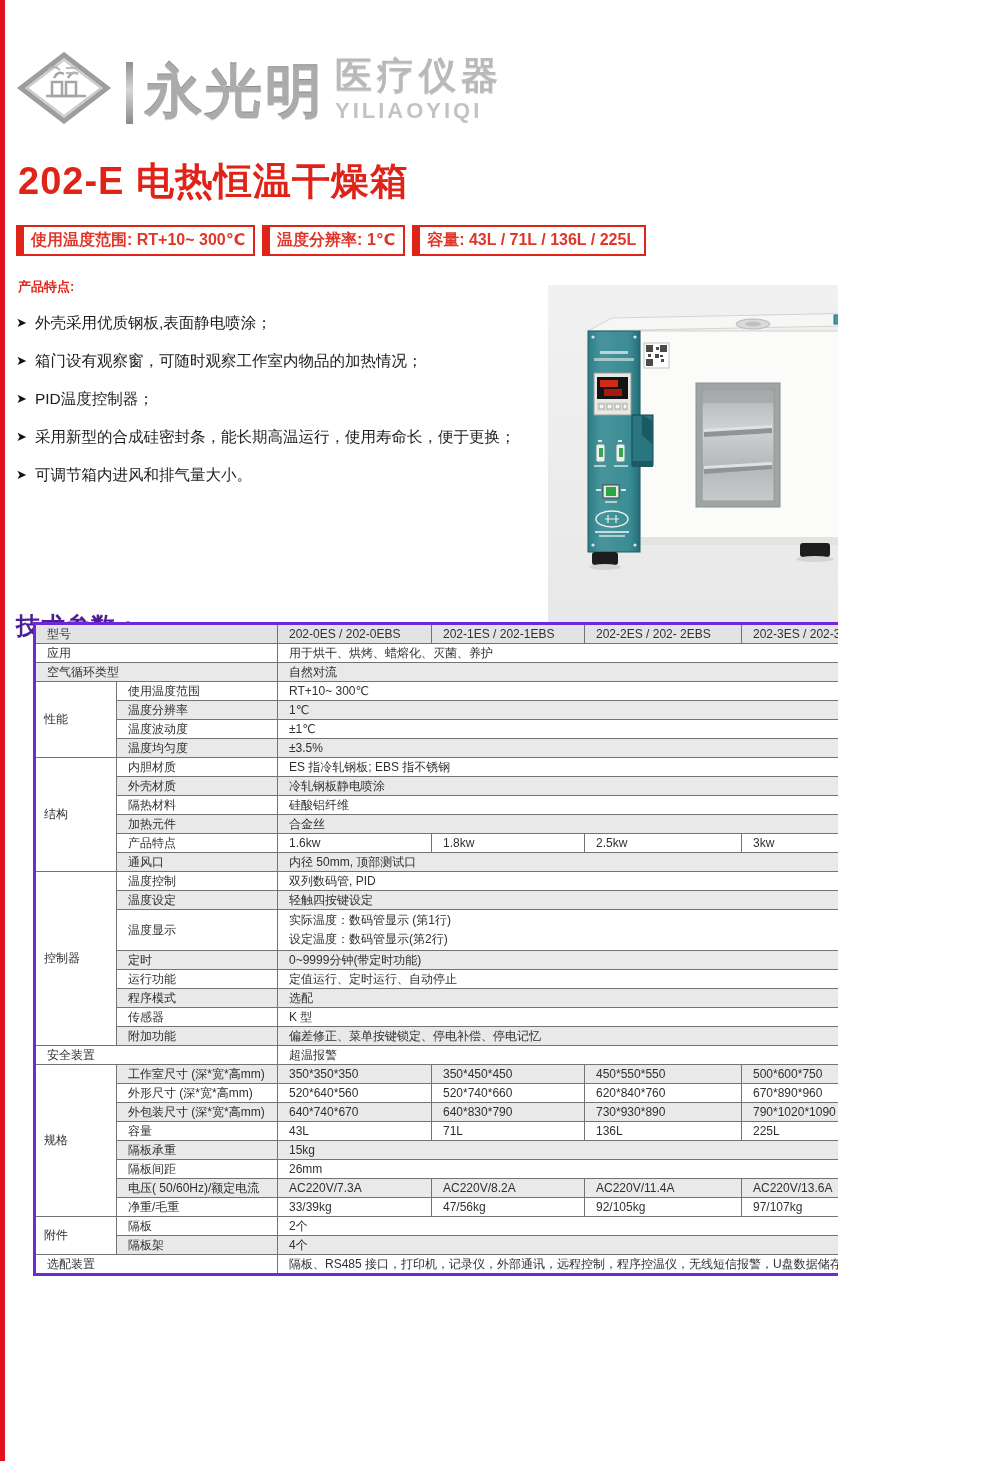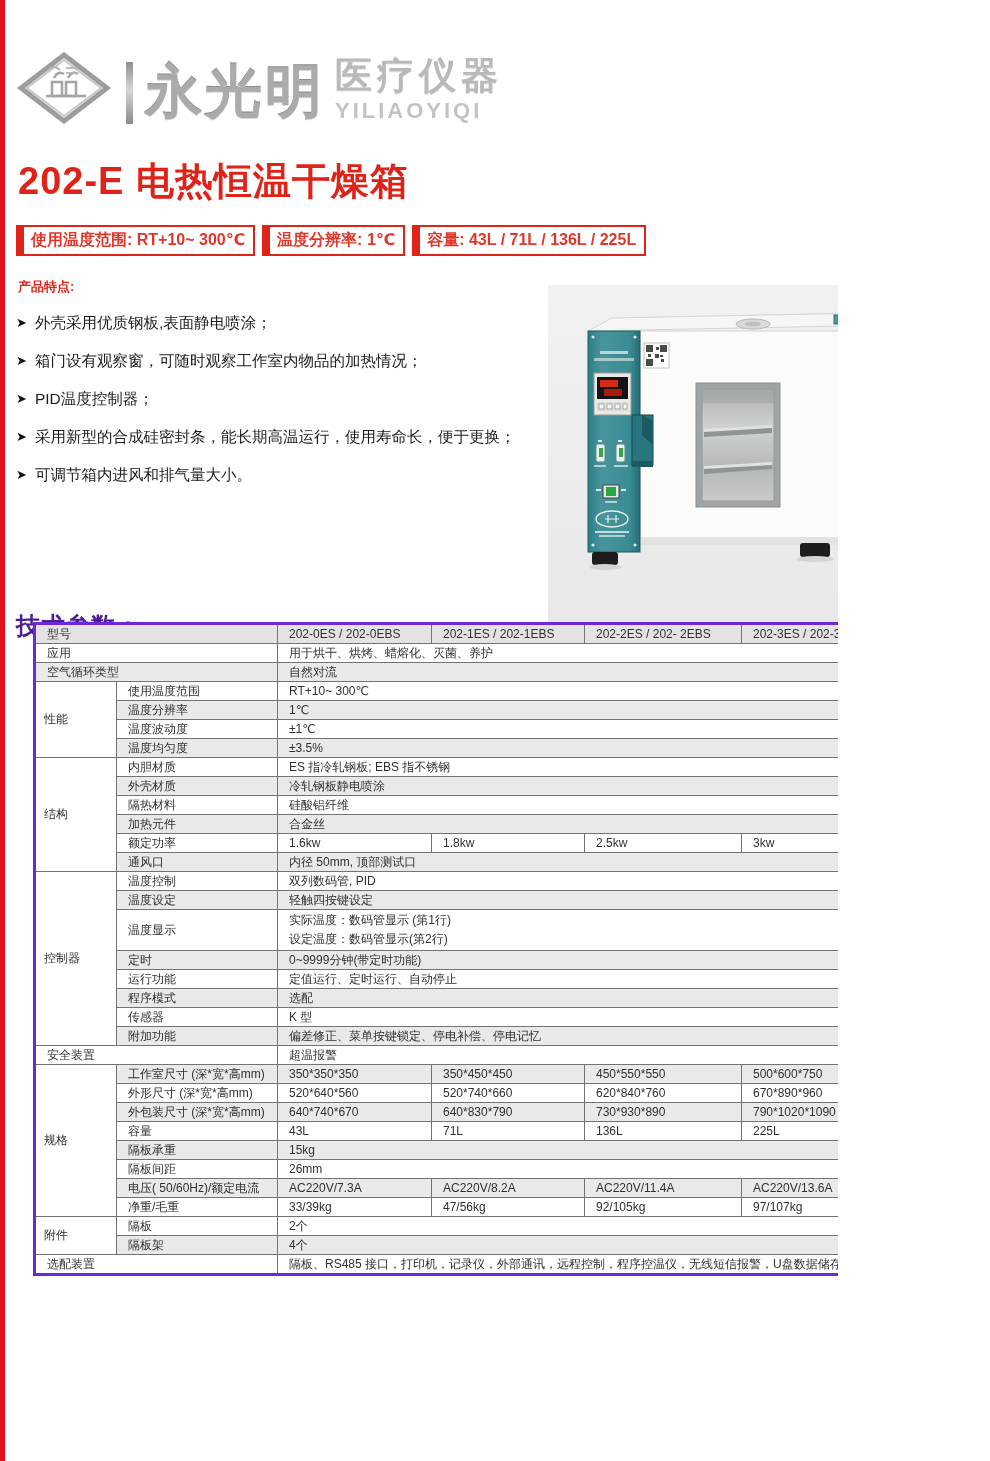--- a/index.html
+++ b/index.html
@@ -310,21 +310,21 @@
         </tr>
         <tr class="">
           <td class="sub">隔热材料</td>
           <td colspan="4" class="val">硅酸铝纤维</td>
         </tr>
         <tr class="shaded">
           <td class="sub">加热元件</td>
           <td colspan="4" class="val">合金丝</td>
         </tr>
         <tr class="">
-          <td class="sub">额定功率</td>
+          <td class="sub">产品特点</td>
           <td class="val">1.6kw</td>
           <td class="val">1.8kw</td>
           <td class="val">2.5kw</td>
           <td class="val">3kw</td>
         </tr>
         <tr class="shaded">
           <td class="sub">通风口</td>
           <td colspan="4" class="val">内径 50mm, 顶部测试口</td>
         </tr>
         <tr class="">

